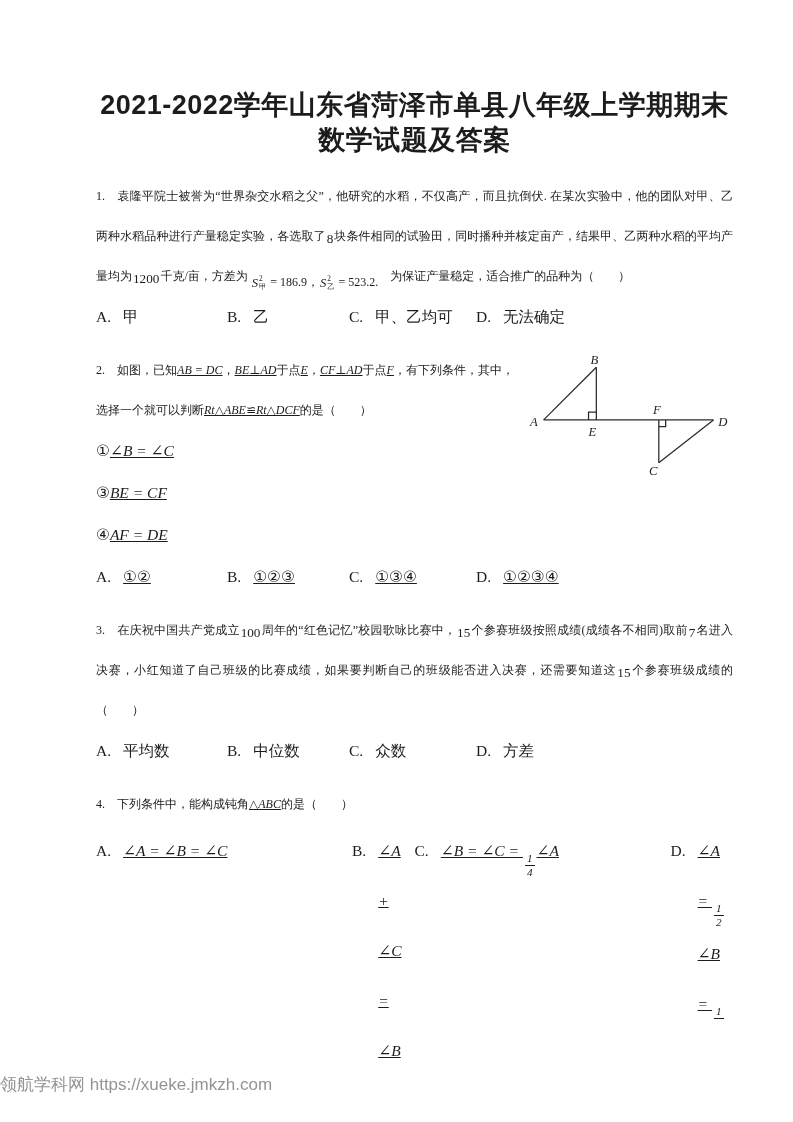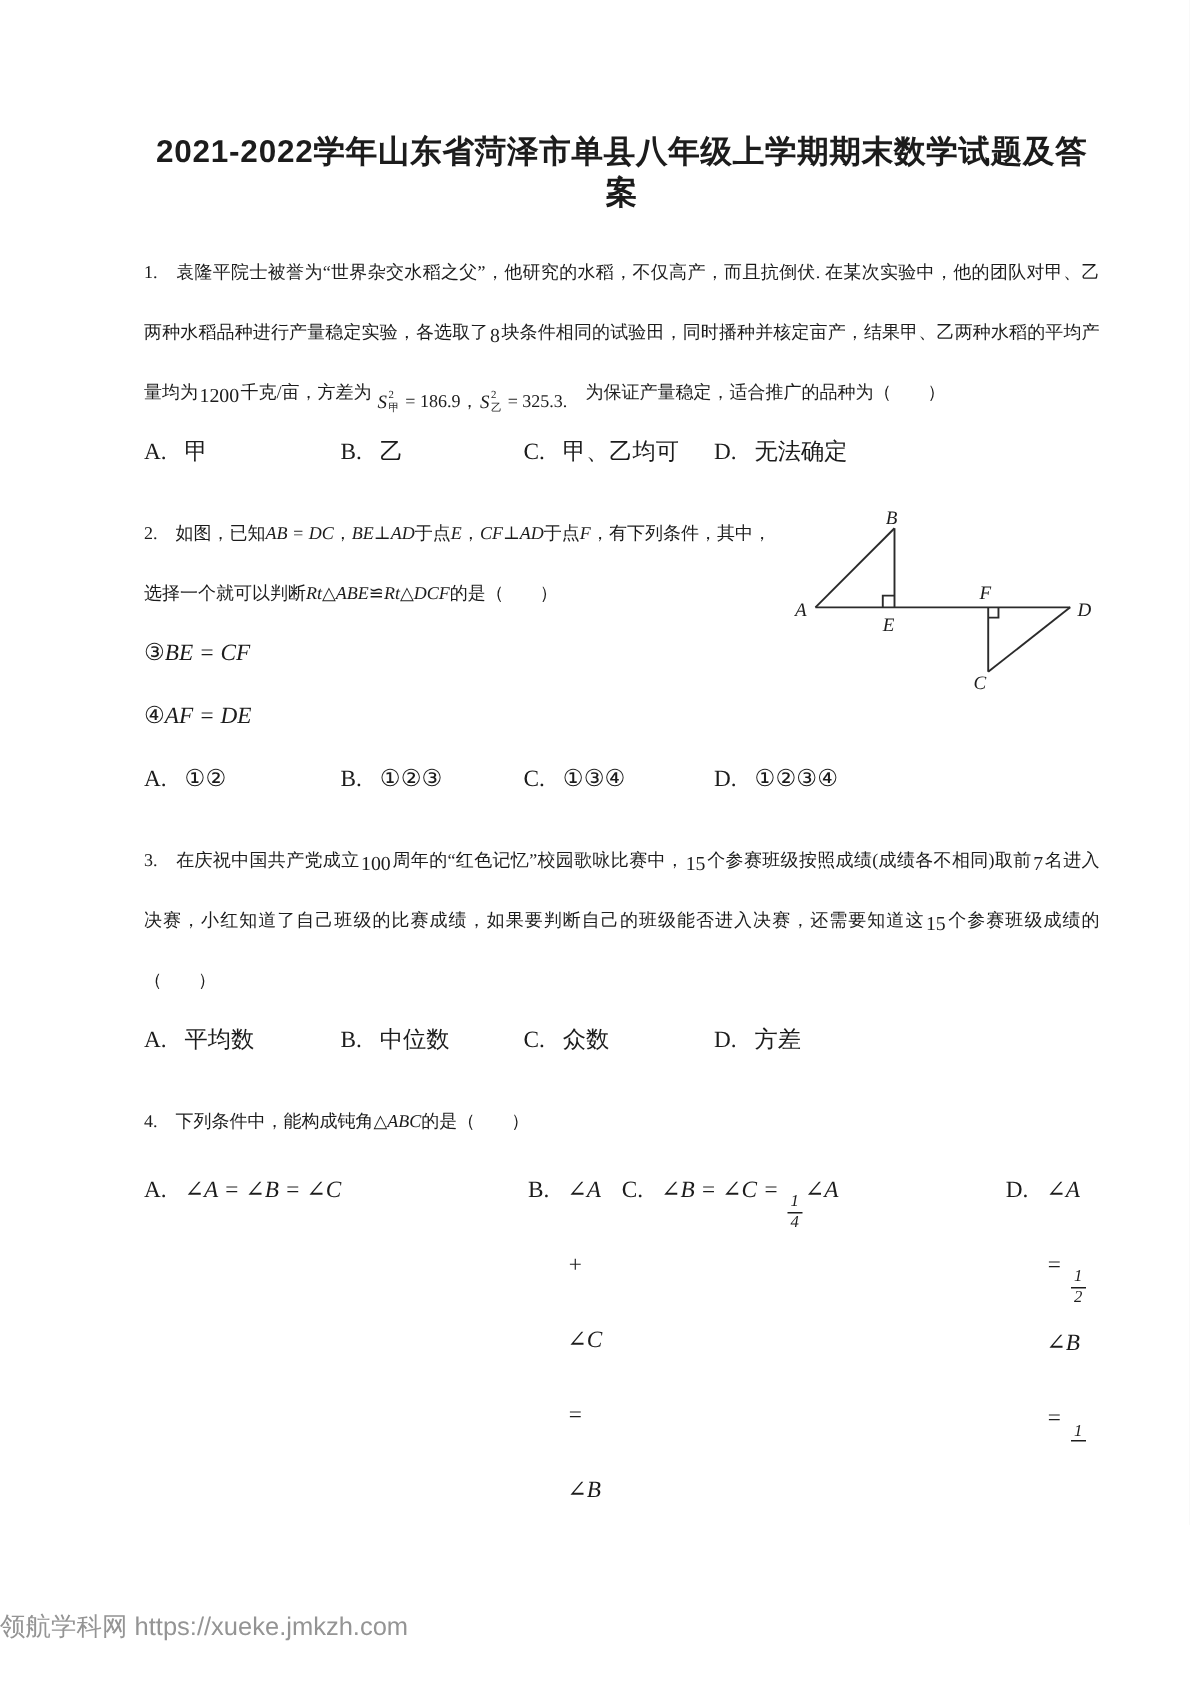--- a/index.html
+++ b/index.html
@@ -1,20 +1,20 @@
 <!DOCTYPE html>
 <html><head>
 <meta charset="utf-8">
 <style>
   html,body{margin:0;padding:0;}
   body{background:#e8e8e8;display:flex;justify-content:center;}
   .page{width:793px;height:1122px;position:relative;background:#ffffff;color:#1c1c1c;
         font-family:"Liberation Serif","DejaVu Serif","DejaVu Sans",serif;overflow:hidden;}
   .content{padding:88px 60px 0 96px;}
-  .title{font-family:"Liberation Sans","DejaVu Sans",sans-serif;font-size:21px;font-weight:700;
+  .title{font-family:"Liberation Sans","DejaVu Sans",sans-serif;font-size:27px;font-weight:700;
          text-align:center;line-height:1.3;margin:0 0 18px 0;letter-spacing:.5px;}
   .question{margin-top:14px;}
   .qtext{font-size:12px;line-height:40px;text-align:justify;margin:0;}
   .qitem{font-size:15.5px;line-height:42px;margin:0;}
   .opts{display:flex;font-size:15.5px;line-height:38px;margin-top:2px;}
   .opt{display:flex;align-items:baseline;}
   .opts-4 .opt:nth-child(1){width:131px;}
   .opts-4 .opt:nth-child(2){width:122px;}
   .opts-4 .opt:nth-child(3){width:127px;}
   .opts-4 .opt:nth-child(4){flex:1;}
@@ -22,21 +22,21 @@
   .opts-2{flex-wrap:wrap;line-height:50px;}
   .opts-2 .opt{width:256px;}
   .opts-2 .opt:nth-child(even){flex:1;}
   .fig{float:right;width:205px;height:128px;margin:2px 0 6px 14px;}
   .fig svg{width:100%;height:100%;}
   .fig path{stroke:#2b2b2b;stroke-width:1.3;fill:none;}
   .fig text{fill:#1c1c1c;font-size:13px;font-style:italic;
             font-family:"Liberation Serif","DejaVu Serif",serif;}
   
   .mnum{font-family:"Liberation Serif","DejaVu Serif",serif;font-size:1.1em;position:relative;top:3px;padding:0 1px;}
-  .mi{font-family:"Liberation Serif","DejaVu Serif","DejaVu Sans",serif;font-style:italic;}
+  .mi{font-family:"Liberation Serif","DejaVu Serif","DejaVu Sans",serif;font-style:italic;text-decoration:underline;}
   .mfd{font-family:"Liberation Serif","DejaVu Serif",serif;position:relative;top:6px;}
   .ssv{display:inline-flex;align-items:center;position:relative;top:7px;margin:0 1px;
        font-family:"Liberation Serif","DejaVu Serif",serif;}
   .ssbase{font-style:italic;font-size:1.05em;}
   .sscol{display:inline-flex;flex-direction:column;font-size:.6em;line-height:1.15;margin-left:1px;}
   .frac{display:inline-flex;flex-direction:column;align-items:center;font-size:.72em;line-height:1.15;
         vertical-align:-0.55em;margin:0 2px;font-family:"Liberation Serif","DejaVu Serif",serif;font-style:italic;}
   .frac .fn{border-bottom:1px solid #1c1c1c;padding:0 2px;}
   .footer{position:absolute;left:0;right:0;bottom:26px;text-align:left;color:#949494;
           font-size:17px;font-family:"Liberation Sans","DejaVu Sans",sans-serif;}
@@ -55,21 +55,21 @@
             <span class="sscol">
               <span class="ssup">2</span>
               <span class="ssub">甲</span>
             </span>
           </span><span class="mfd"> = 186.9，</span><span class="ssv">
             <span class="ssbase">S</span>
             <span class="sscol">
               <span class="ssup">2</span>
               <span class="ssub">乙</span>
             </span>
-          </span><span class="mfd"> = 325.3.</span><span class="run">　为保证产量稳定，适合推广的品种为（　　）</span></p>
+          </span><span class="mfd"> = 523.2.</span><span class="run">　为保证产量稳定，适合推广的品种为（　　）</span></p>
       <div class="opts opts-4">
         <div class="opt">
           <span class="olabel">A.</span>
           <span class="otext"><span class="run">甲</span></span>
         </div>
         <div class="opt">
           <span class="olabel">B.</span>
           <span class="otext"><span class="run">乙</span></span>
         </div>
         <div class="opt">
@@ -95,20 +95,21 @@
           <path d="M141,68 L141,75 L134,75"></path>
           <text x="2" y="74">A</text>
           <text x="64" y="11">B</text>
           <text x="62" y="84">E</text>
           <text x="128" y="62">F</text>
           <text x="195" y="74">D</text>
           <text x="124" y="124">C</text>
         </svg>
       </div>
       <p class="qtext"><span class="run">2.　如图，已知</span><span class="mi">AB = DC</span><span class="run">，</span><span class="mi">BE⊥AD</span><span class="run">于点</span><span class="mi">E</span><span class="run">，</span><span class="mi">CF⊥AD</span><span class="run">于点</span><span class="mi">F</span><span class="run">，有下列条件，其中，选择一个就可以判断</span><span class="mi">Rt△ABE≌Rt△DCF</span><span class="run">的是（　　）</span></p>
+      <p class="qitem"><span class="run">①</span><span class="mi">∠B = ∠C</span></p>
       <p class="qitem"><span class="run">③</span><span class="mi">BE = CF</span></p>
       <p class="qitem"><span class="run">④</span><span class="mi">AF = DE</span></p>
       <div class="opts opts-4">
         <div class="opt">
           <span class="olabel">A.</span>
           <span class="otext"><span class="mi">①②</span></span>
         </div>
         <div class="opt">
           <span class="olabel">B.</span>
           <span class="otext"><span class="mi">①②③</span></span>

